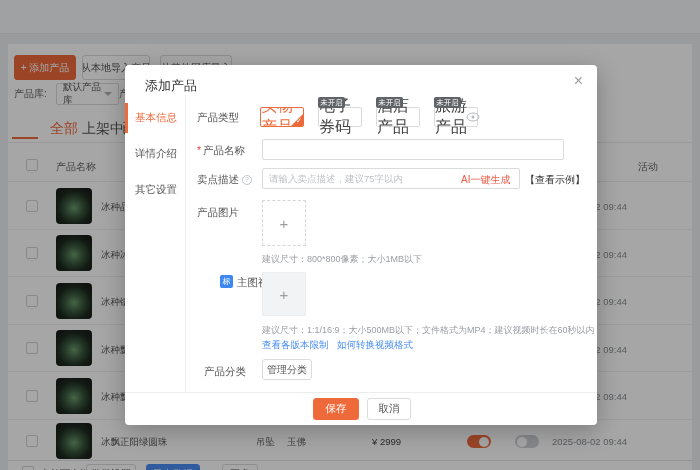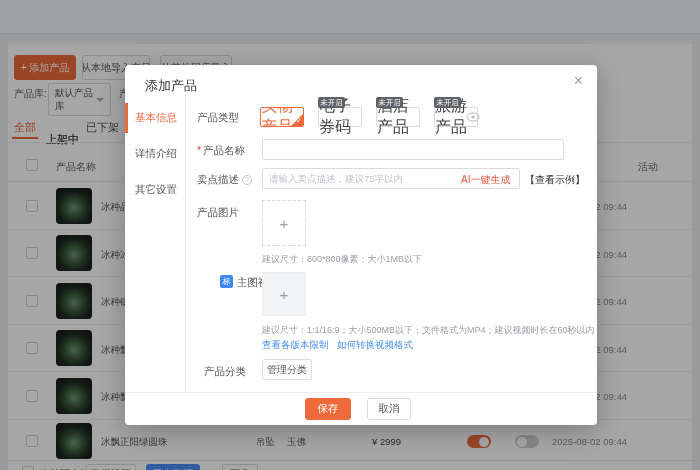--- a/index.html
+++ b/index.html
@@ -14,21 +14,21 @@
 
   .btn { display:flex; align-items:center; justify-content:center; font-size:10px; border-radius:3px; cursor:pointer; white-space:nowrap; overflow:hidden; }
   .btn-primary { background:#ee6a3b; color:#fff; border:1px solid #ee6a3b; }
   .btn-plain { background:#fff; color:#555; border:1px solid #d9dbdd; }
   .btn-blue { background:#4a8ef5; color:#fff; border:1px solid #4a8ef5; }
 
   .flabel { font-size:10px; color:#666; }
   .select { display:flex; align-items:center; justify-content:space-between; padding:0 6px; border:1px solid #d9dbdd; border-radius:2px; background:#fff; font-size:9.5px; color:#555; }
   .caret { width:0; height:0; border-left:4px solid transparent; border-right:4px solid transparent; border-top:4px solid #b0b3b8; }
 
-  .ftab { font-size:11px; color:#555; cursor:pointer; }
+  .ftab { font-size:14px; color:#555; cursor:pointer;margin-left:36px; }
   .ftab.active { color:#ee6a3b; }
   .tabline { height:2px; background:#ee6a3b; }
   .tabs-sep { left:8px; top:142px; width:684px; height:1px; background:#ebedef; }
 
   .th { font-size:10px; color:#666; }
   .checkbox { width:12px; height:12px; border:1px solid #cfd2d6; border-radius:2px; background:#fff; }
 
   .row { position:absolute; left:8px; width:684px; border-bottom:1px solid #f1f2f4; }
   .thumb { position:absolute; left:48px; top:5px; width:36px; height:36px; border-radius:4px;
            background:radial-gradient(circle at 50% 55%, #6d9a6f 0%, #3c5c40 32%, #1d291f 62%, #151515 100%); }
@@ -66,46 +66,46 @@
   .upload { position:absolute; display:flex; align-items:center; justify-content:center; color:#9a9da2; font-size:15px; cursor:pointer; }
   .upload.dashed { border:1px dashed #d4d6d9; background:#fff; }
   .upload.gray { border:1px solid #eceef0; background:#f2f3f5; }
   .hint { position:absolute; font-size:9px; color:#9a9da2; white-space:nowrap; }
   .blue-link { position:absolute; font-size:9.5px; color:#4a8ef5; cursor:pointer; white-space:nowrap; }
   .v-badge { position:absolute; width:13px; height:13px; background:#3d87f5; color:#fff; font-size:8px; border-radius:2px; display:flex; align-items:center; justify-content:center; }
   .help-icon { display:inline-flex; width:10px; height:10px; border:1px solid #c3c6cb; border-radius:50%; color:#b5b8bd; font-size:7px; align-items:center; justify-content:center; margin-left:3px; vertical-align:1px; }
   .help-icon::before { content:"?"; }
   .m-footline { position:absolute; left:0; top:327px; width:472px; height:1px; background:#ededee; }
   .m-btn { position:absolute; top:333px; height:22px; display:flex; align-items:center; justify-content:center; font-size:10.5px; border-radius:3px; cursor:pointer; }
-  .m-save { left:180px; width:46px; background:#ee6a3b; color:#fff; border:1px solid #ee6a3b; }
+  .m-save { left:188px; width:46px; background:#ee6a3b; color:#fff; border:1px solid #ee6a3b; }
   .m-cancel { left:242px; width:44px; background:#fff; color:#555; border:1px solid #d9dbdd; }
   .eye-icon { position:absolute; left:341px; top:47px; width:14px; height:10px; cursor:pointer; }
 </style>
 </head>
 <body>
 
 <div class="screen">
 
   <div class="abs topbar"></div>
   <div class="abs card"></div>
 
   <div class="abs btn btn-primary" style="left:14px;top:55px;width:62px;height:25px;">+ 添加产品</div>
   <div class="abs btn btn-plain" style="left:82px;top:55px;width:68px;height:25px;">从本地导入产品</div>
   <div class="abs btn btn-plain" style="left:160px;top:55px;width:72px;height:25px;">从其他网店导入</div>
 
   <span class="abs flabel" style="left:14px;top:87px;">产品库:</span>
-  <div class="abs select" style="left:48px;top:83px;width:63px;height:33px;">
+  <div class="abs select" style="left:56px;top:83px;width:63px;height:22px;">
     <span>默认产品库</span>
     <span class="caret"></span>
   </div>
   <span class="abs flabel" style="left:119px;top:87px;">产品名称</span>
 
   <span class="abs ftab active" style="left:14px;top:120px;">全部</span>
   <div class="abs tabline" style="left:12px;top:137px;width:26px;"></div>
-  <span class="abs ftab" style="left:46px;top:132px;font-weight:bold;">上架中</span>
+  <span class="abs ftab" style="left:46px;top:120px;">上架中</span>
   <span class="abs ftab" style="left:86px;top:120px;">已下架</span>
   <div class="abs tabs-sep"></div>
 
   <div class="abs checkbox" style="left:26px;top:159px;"></div>
   <span class="abs th" style="left:56px;top:160px;">产品名称</span>
   <span class="abs th" style="left:638px;top:160px;">活动</span>
   <div class="abs" style="left:8px;top:181px;width:684px;height:1px;background:#ebedef;"></div>
 
   <div class="row" style="top:182px;height:48px;">
     <div class="checkbox abs" style="left:18px;top:18px;"></div>

